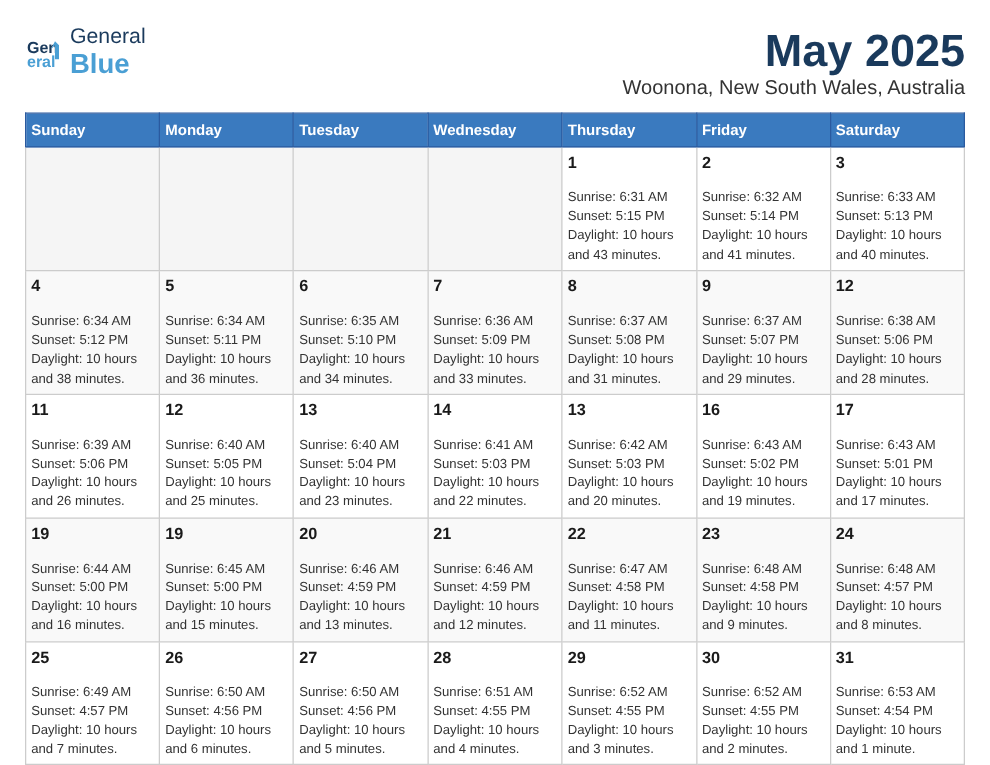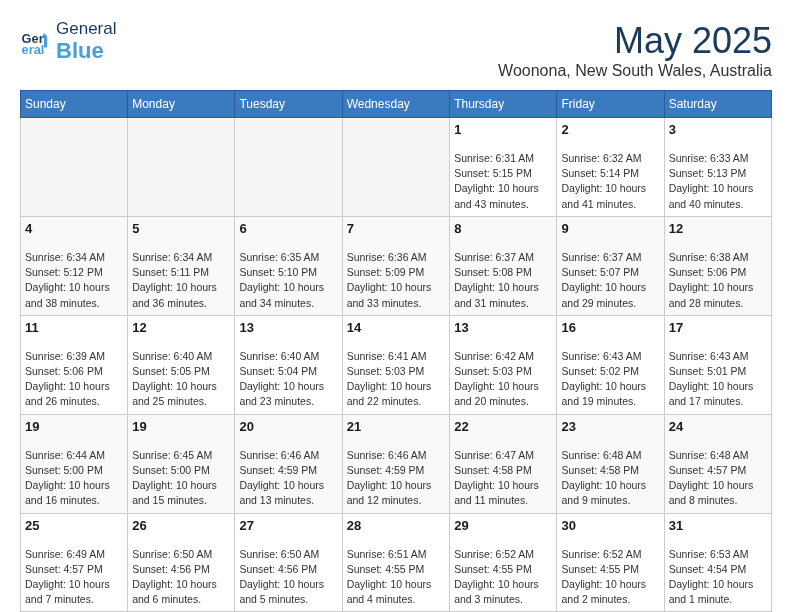--- a/index.html
+++ b/index.html
@@ -23,39 +23,39 @@
     .logo-icon {
       width: 32px;
       height: 32px;
       margin-right: 4px;
     }
     .title-block {
       text-align: right;
     }
     .month-title {
       font-size: 36px;
-      font-weight: normal;
+      font-weight: bold;
       color: #1a3a5c;
     }
     .location {
       font-size: 16px;
       color: #333;
     }
     .calendar {
       width: 100%;
       border-collapse: collapse;
       font-size: 11px;
     }
     .calendar th {
       background: #3a7abf;
       color: #fff;
       padding: 6px 4px;
       text-align: left;
       font-size: 12px;
-      font-weight: normal;
+      font-weight: bold;
       border: 1px solid #2a5a9f;
     }
     .calendar td {
       border: 1px solid #ccc;
       vertical-align: top;
       padding: 4px;
       width: 108px;
       height: 90px;
       background: #fff;
     }

